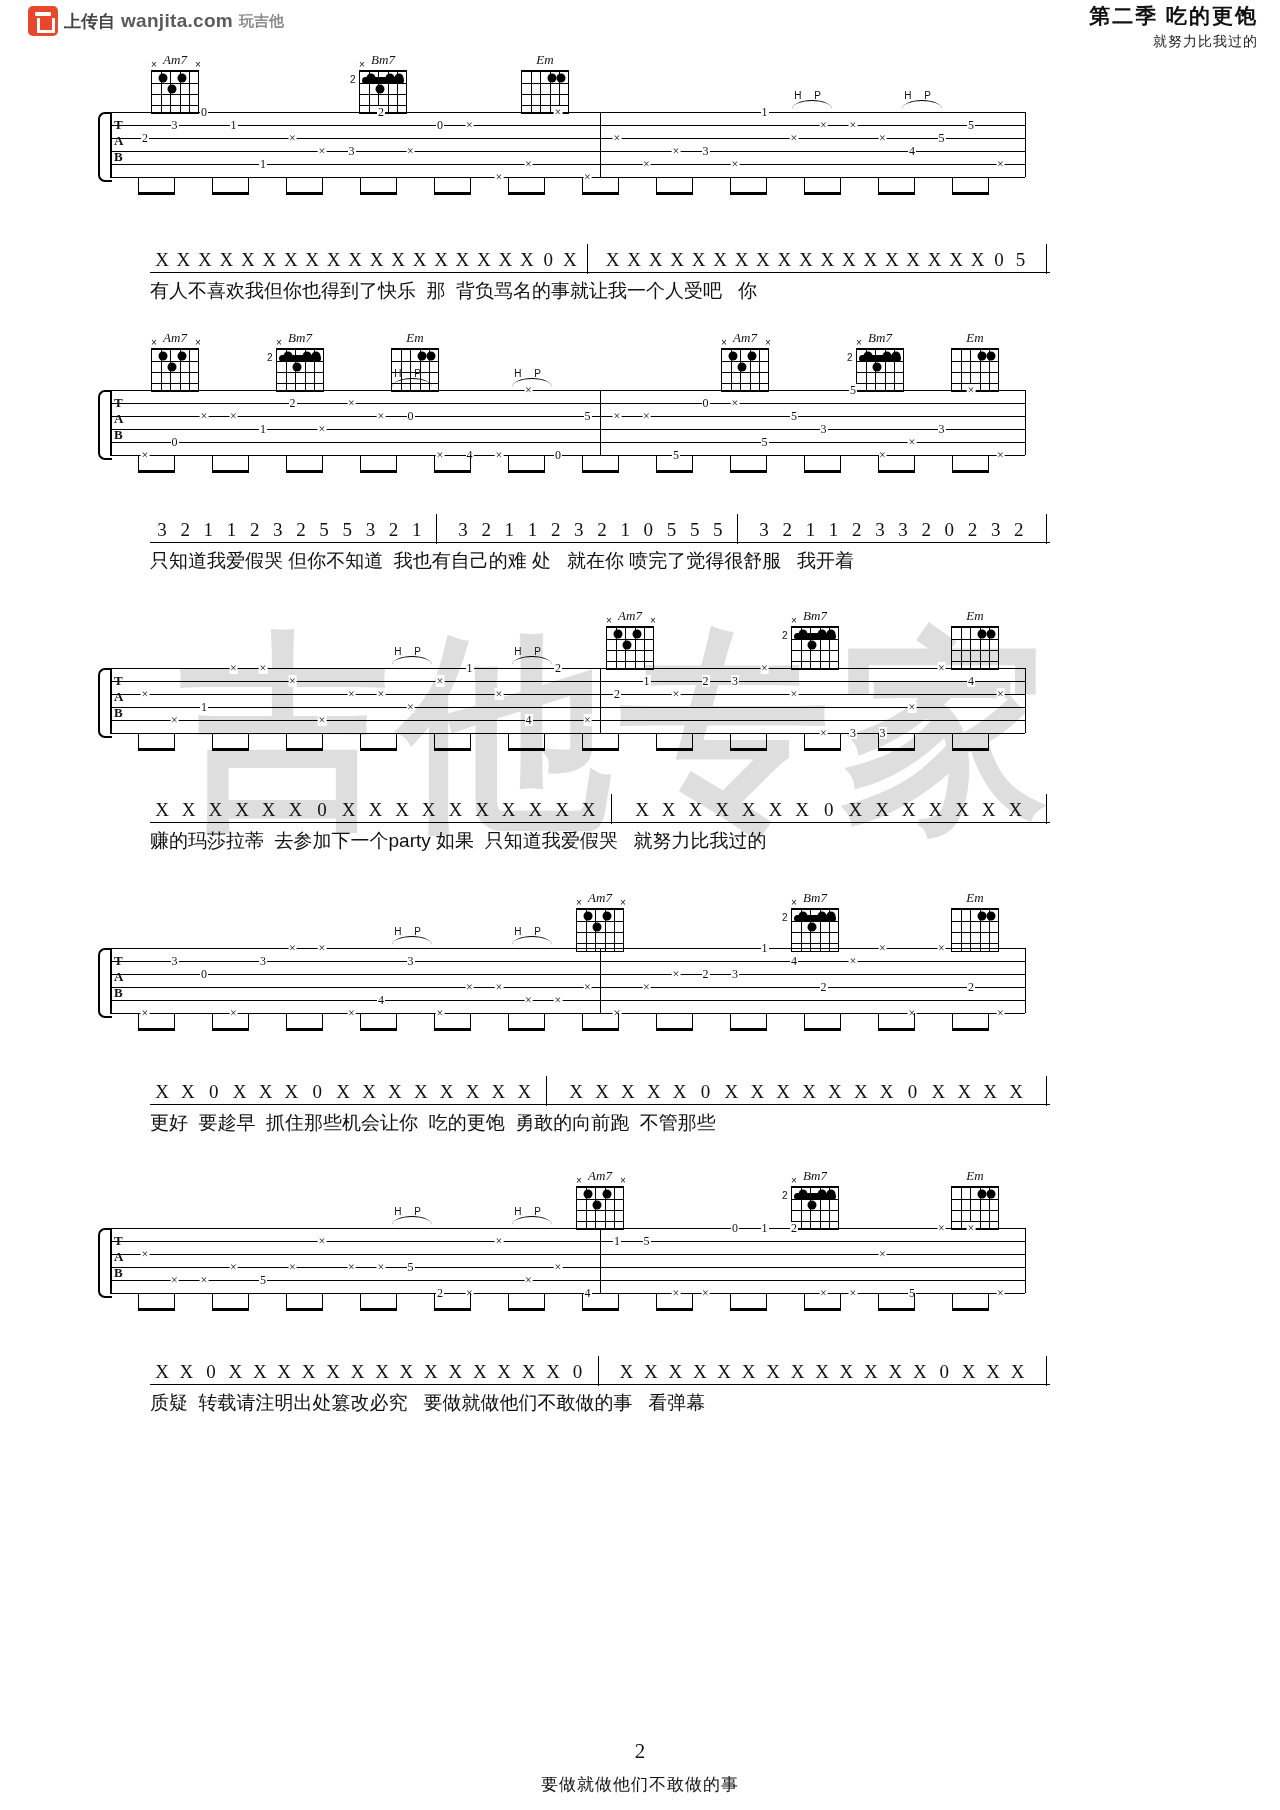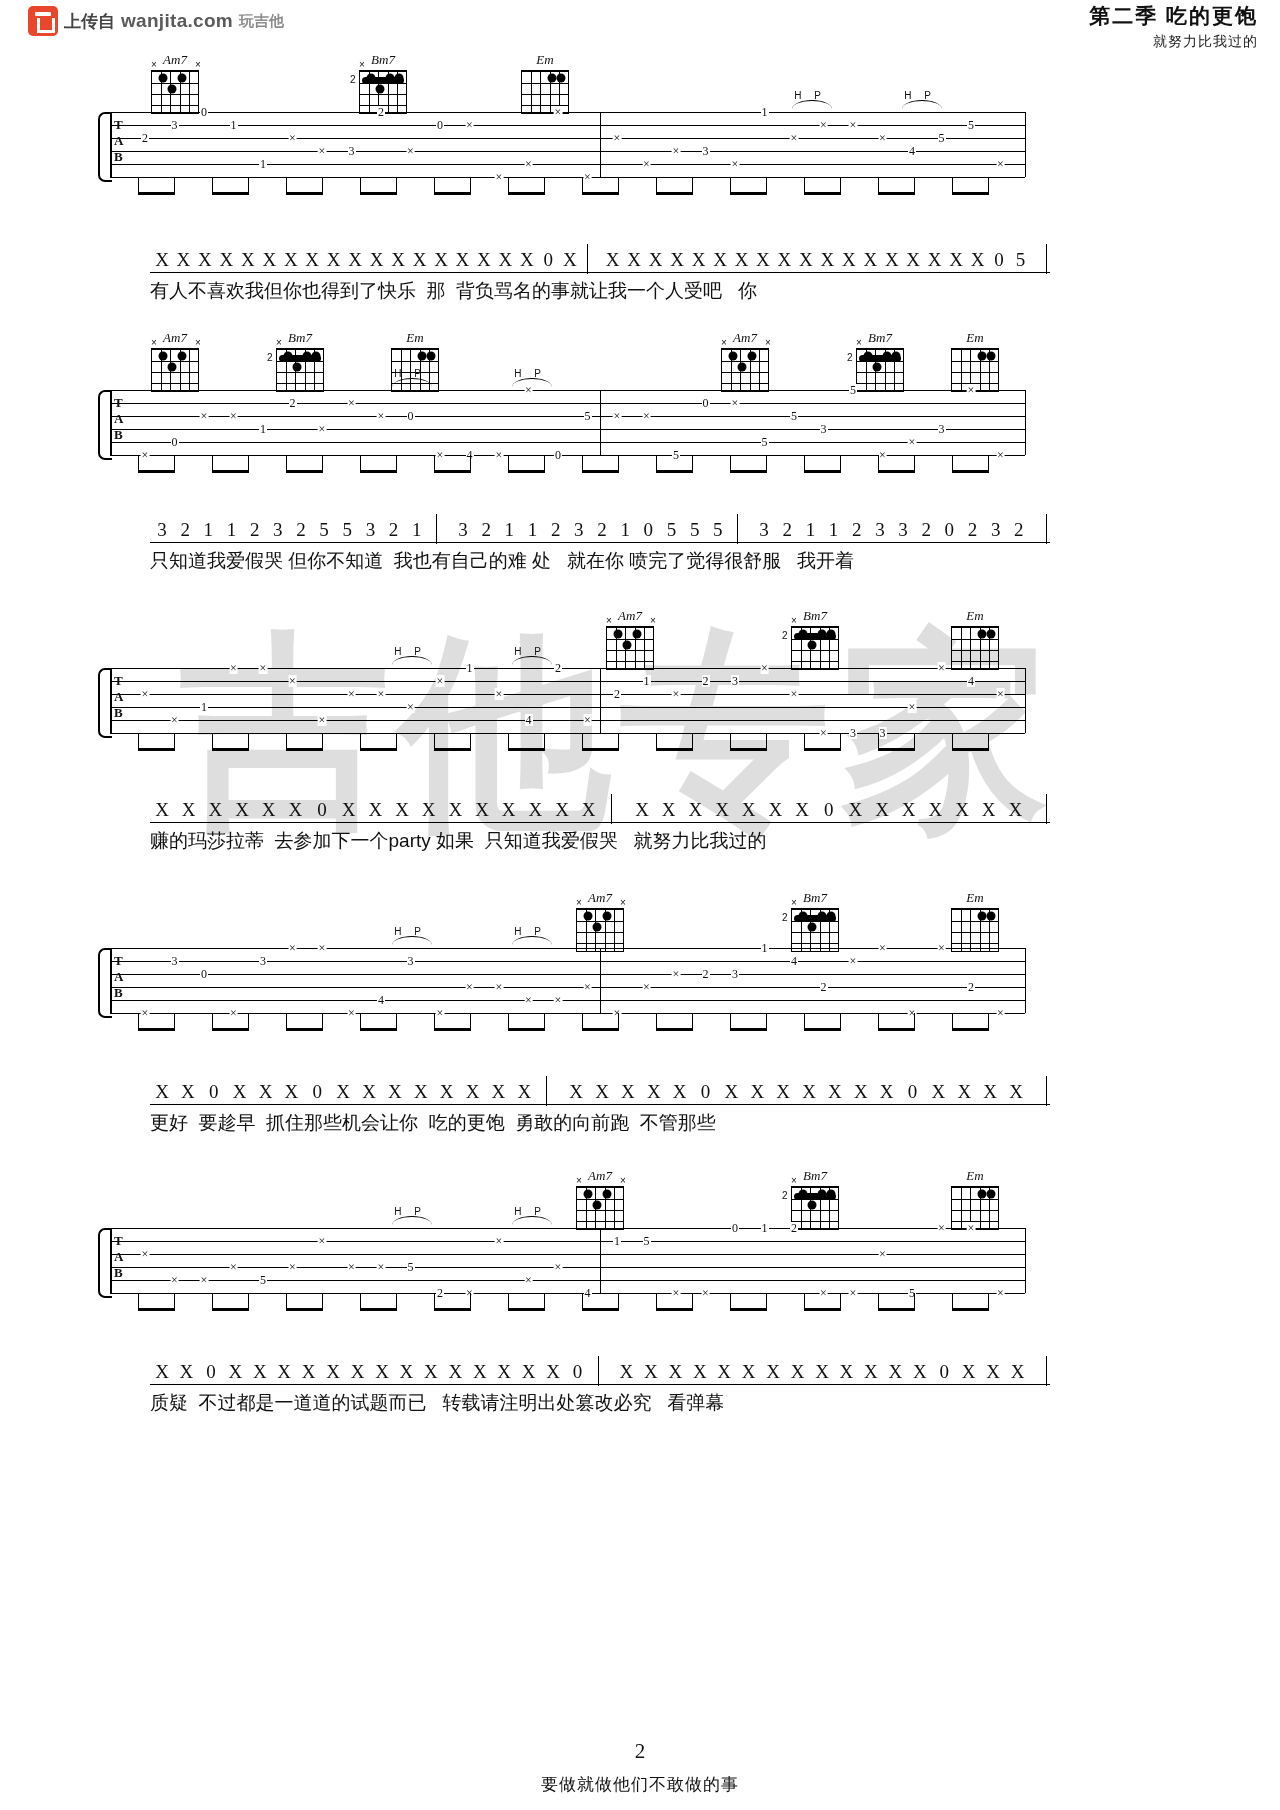--- a/index.html
+++ b/index.html
@@ -1261,18 +1261,18 @@
         <div class="rtok" style="left: 696.444px;">X</div>
         <div class="rtok" style="left: 720.889px;">X</div>
         <div class="rtok" style="left: 745.333px;">X</div>
         <div class="rtok" style="left: 769.778px;">X</div>
         <div class="rtok" style="left: 794.222px;">0</div>
         <div class="rtok" style="left: 818.667px;">X</div>
         <div class="rtok" style="left: 843.111px;">X</div>
         <div class="rtok" style="left: 867.556px;">X</div>
         <div class="rbar" style="left: 896px;"></div>
       </div>
-      <div class="lyric" style="top: 1390px;">质疑  不过都是一道道的试题而已   转载请注明出处篡改必究   看弹幕</div>
+      <div class="lyric" style="top: 1390px;">质疑  转载请注明出处篡改必究   要做就做他们不敢做的事   看弹幕</div>
     </div>
   </div>
 
 <div class="page-num">2</div>
 <div class="footer-note">要做就做他们不敢做的事</div>
 
 </body></html>

